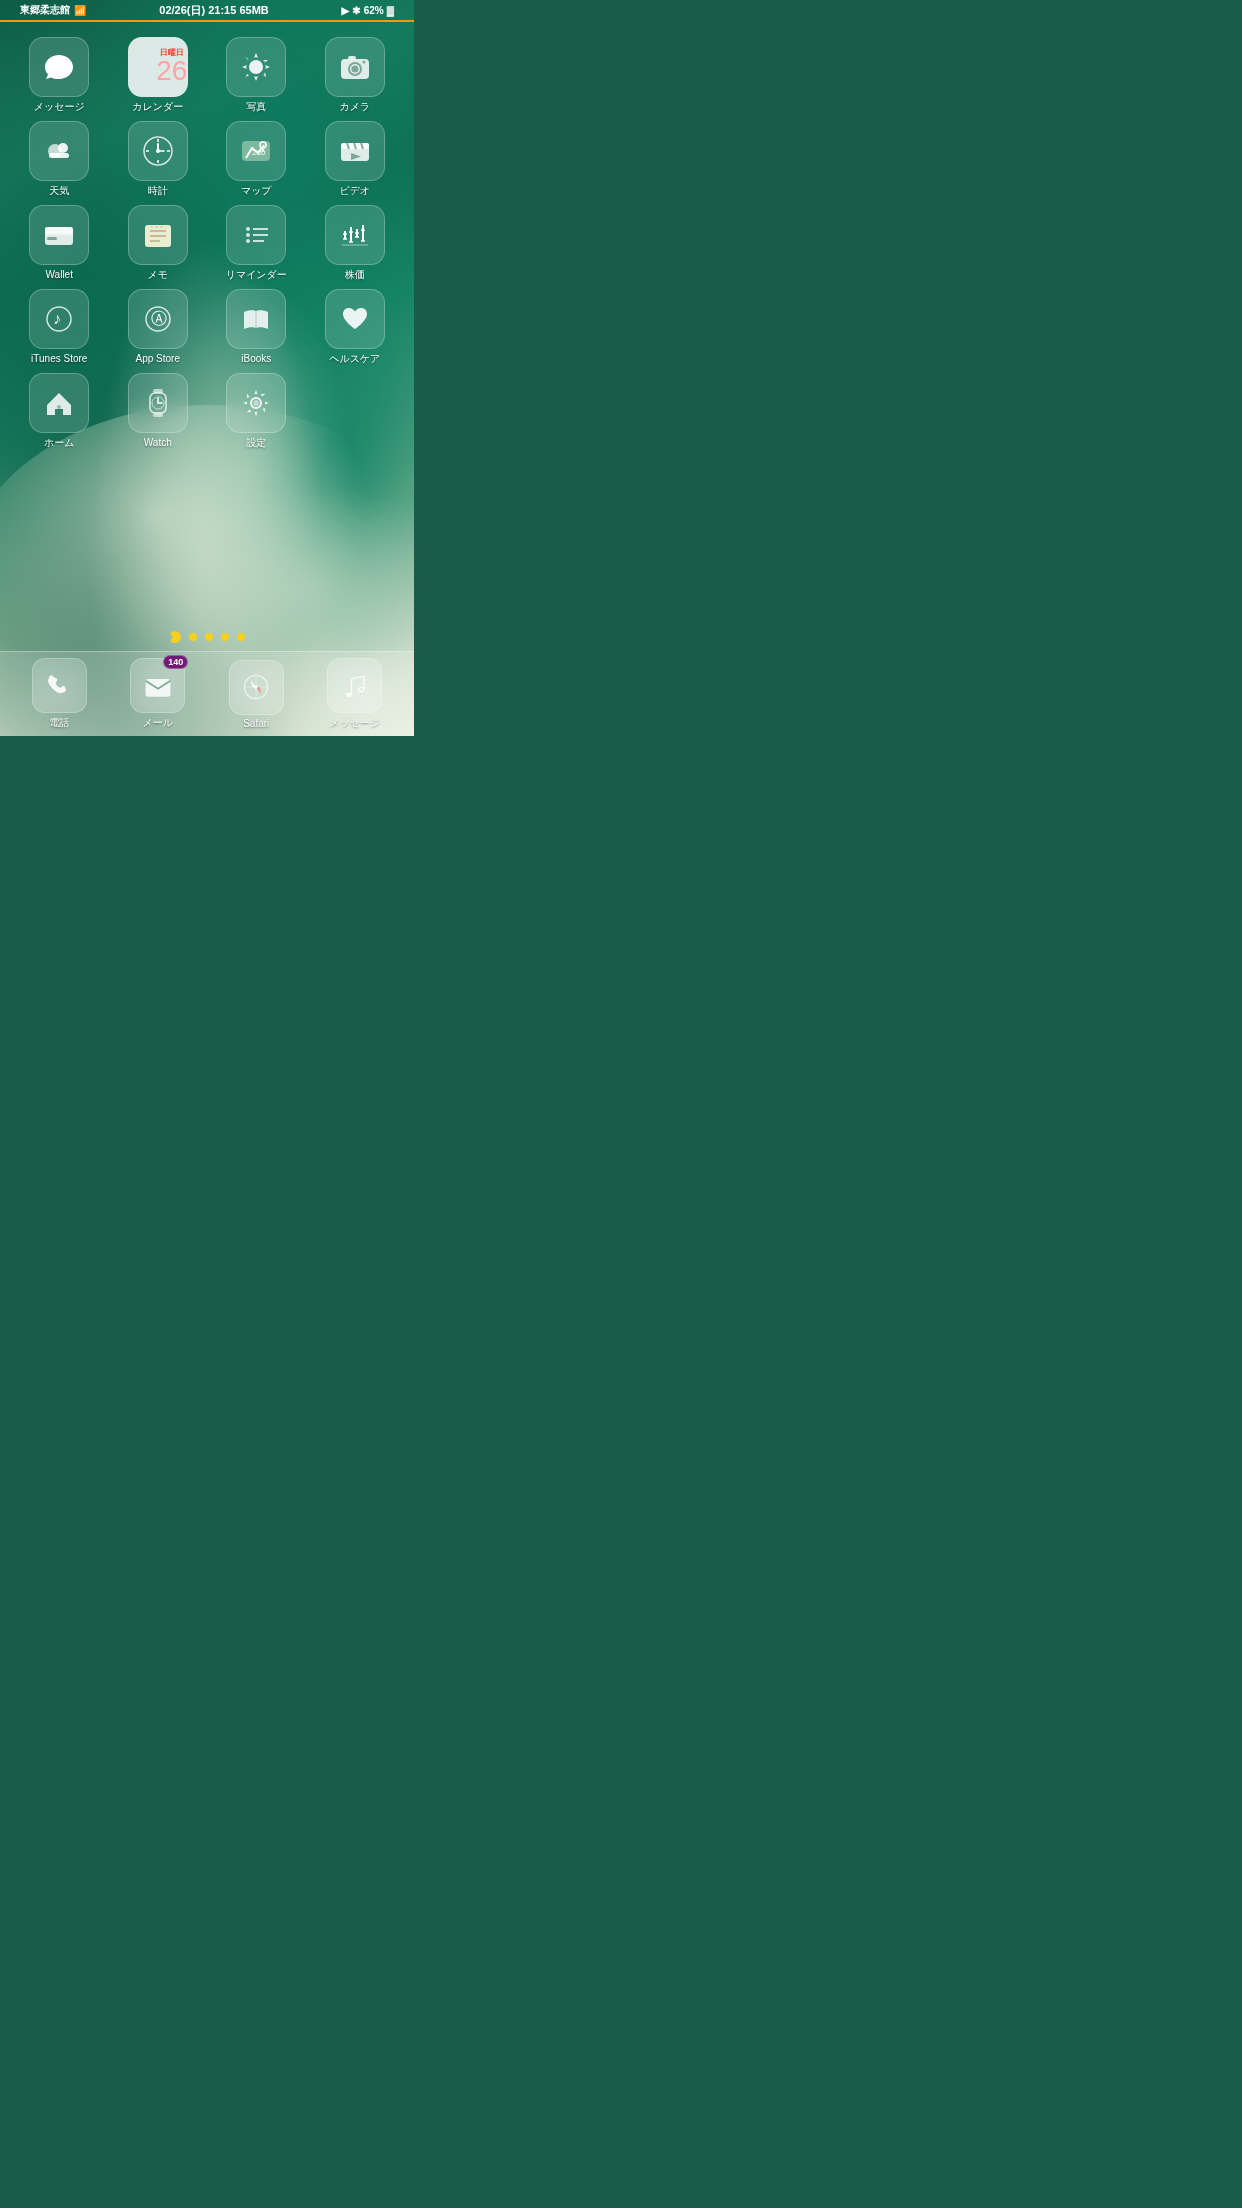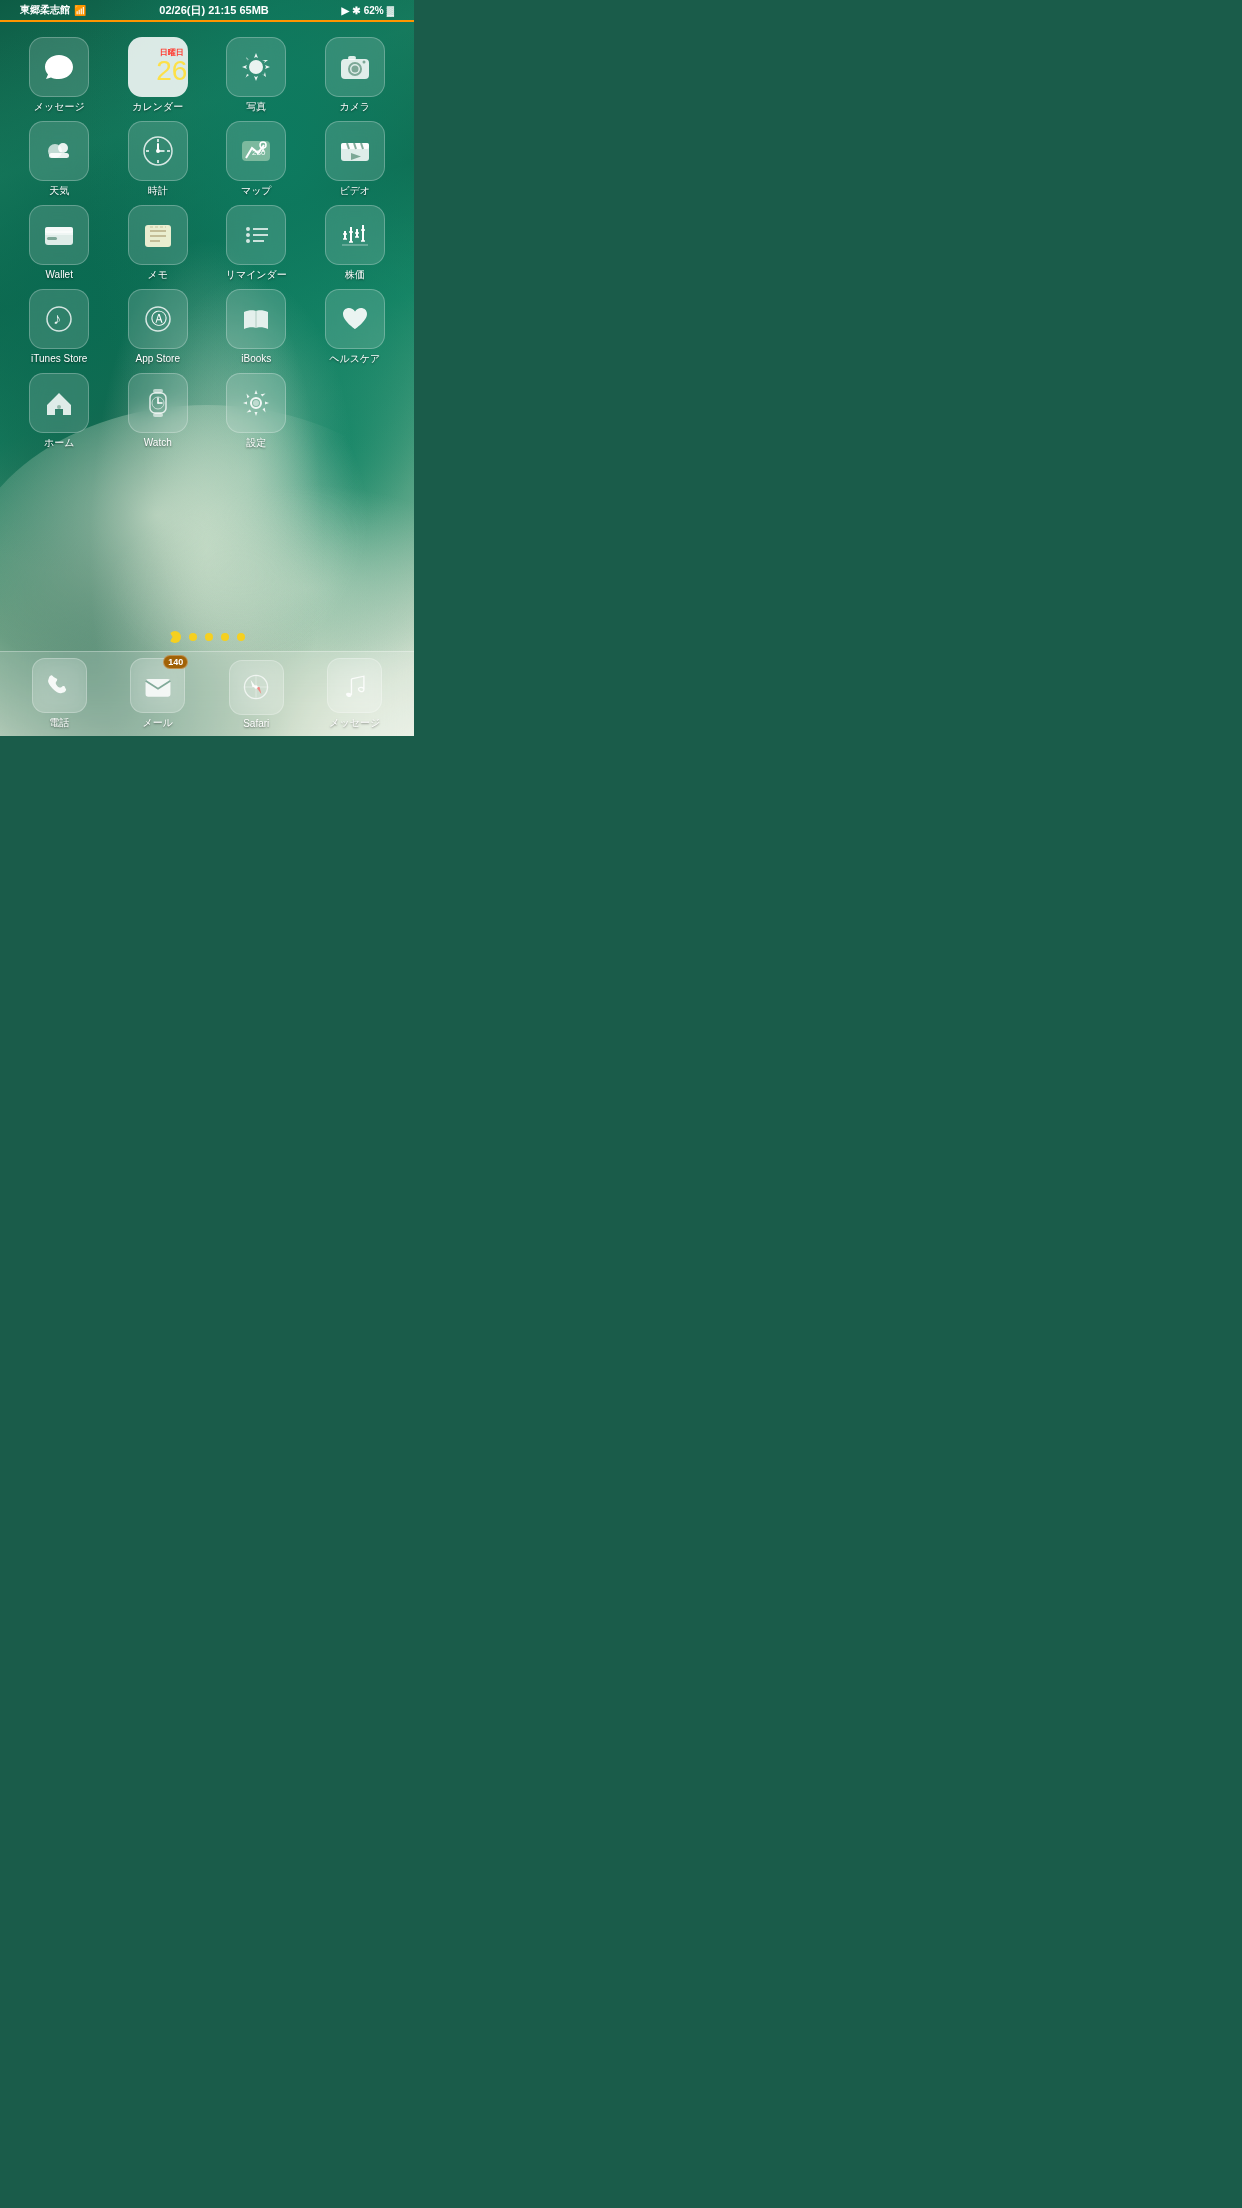--- a/index.html
+++ b/index.html
@@ -187,21 +187,21 @@
     .dock-label {
       font-size: 10px;
       color: white;
       text-shadow: 0 1px 2px rgba(0,0,0,0.5);
     }
 
     .badge {
       position: absolute;
       top: -4px;
       right: -4px;
-      background: #a16207;
+      background: #701a75;
       color: white;
       font-size: 9px;
       font-weight: bold;
       border-radius: 10px;
       padding: 1px 4px;
       min-width: 18px;
       text-align: center;
       border: 1.5px solid rgba(255,255,255,0.3);
     }
 
@@ -215,21 +215,21 @@
     .calendar-icon .cal-header {
       font-size: 8px;
       color: #ff3b30;
       font-weight: 600;
       text-align: center;
       line-height: 1;
     }
 
     .calendar-icon .cal-day {
       font-size: 28px;
-      color: #fde047;
+      color: #fca5a5;
       font-weight: 200;
       line-height: 1;
     }
 
     
     .app-row .spacer {
       width: 90px;
     }
   </style>
 </head>

